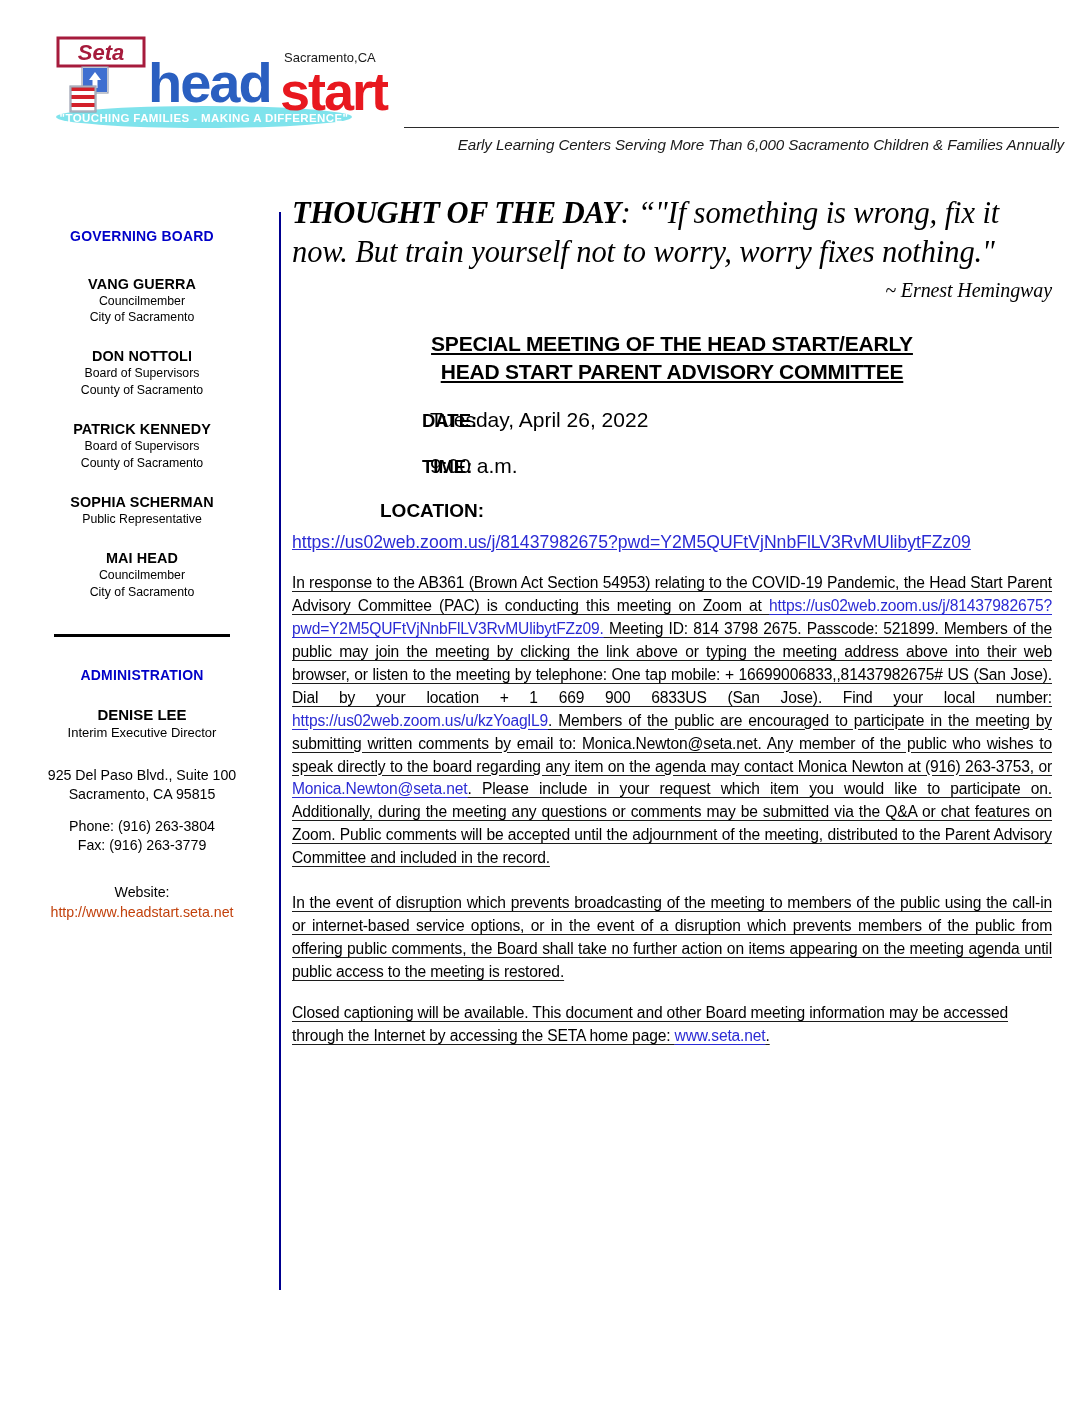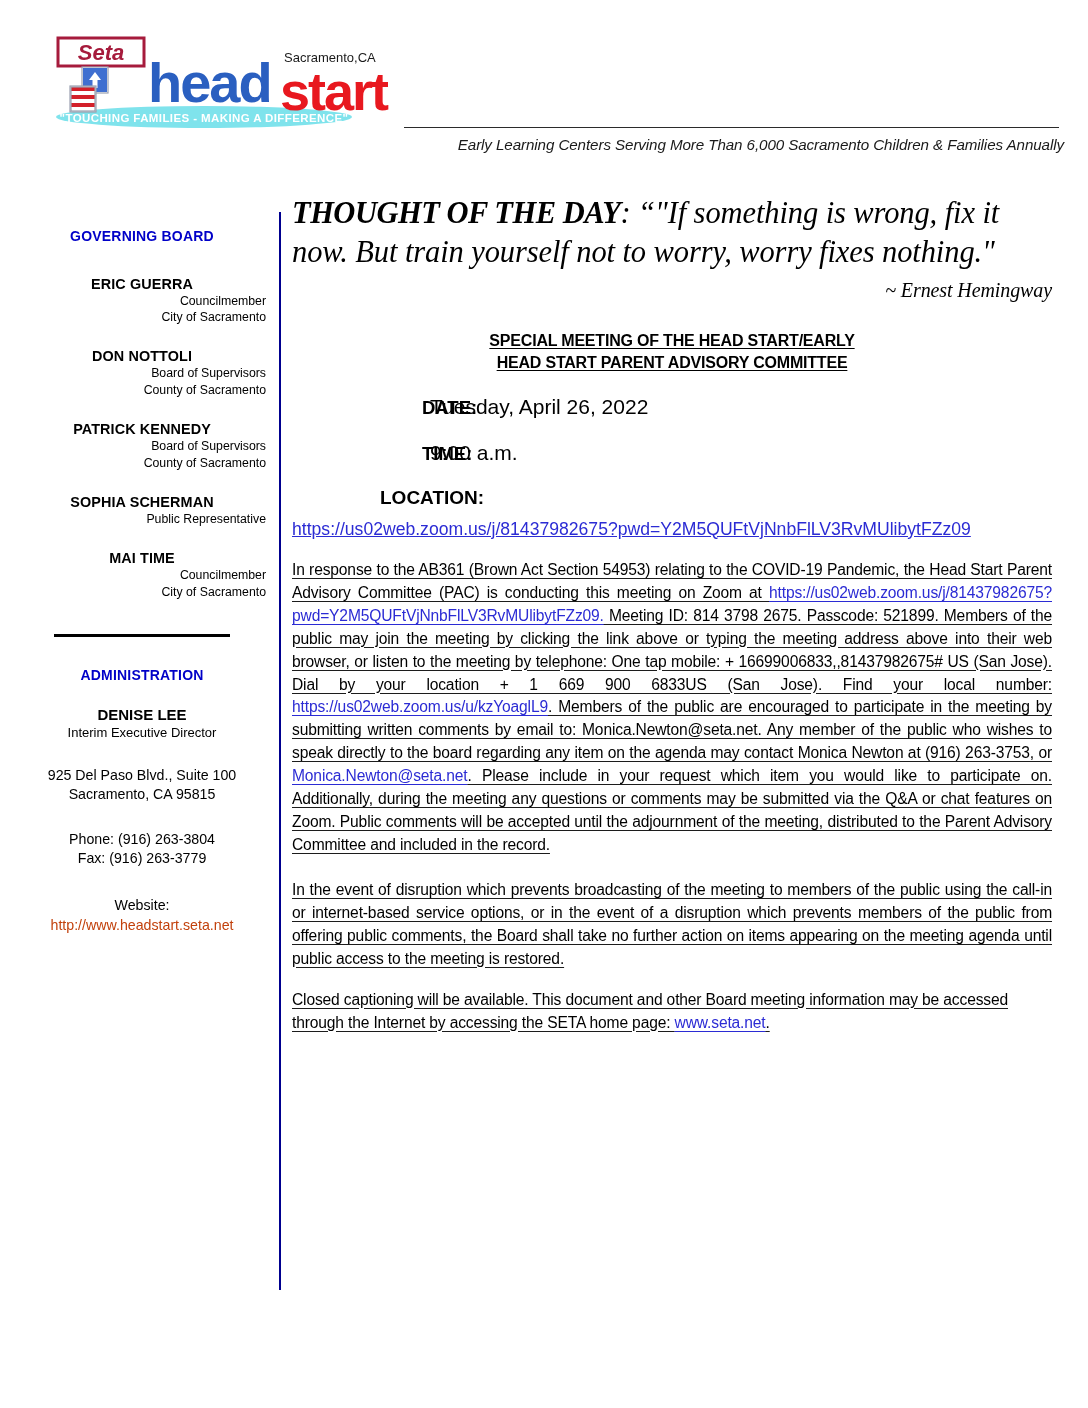--- a/index.html
+++ b/index.html
@@ -88,21 +88,20 @@
 
   .person-name {
     font-size: 14.4px;
     font-weight: bold;
     line-height: 1.25;
     letter-spacing: 0.1px;
   }
   .person-role {
     font-size: 12.3px;
     line-height: 1.33;
-    text-align: right;
   }
 
   .side-rule {
     margin: 34px auto 0 auto;
     width: 176px;
     height: 0;
     border-top: 3.2px solid #000000;
   }
 
   .admin-block { margin-top: 30px; }
@@ -117,21 +116,21 @@
     font-size: 13px;
     line-height: 1.33;
   }
 
   .address {
     margin-top: 24px;
     font-size: 14.2px;
     line-height: 1.35;
   }
   .contact {
-    margin-top: 26px;
+    margin-top: 13px;
     font-size: 14.2px;
     line-height: 1.35;
   }
   .website-block {
     margin-top: 28px;
     font-size: 14.2px;
     line-height: 1.35;
   }
   .website-url {
     color: #c2410c;
@@ -174,21 +173,21 @@
     font-style: italic;
     font-size: 20px;
     text-align: right;
     margin-top: 8px;
     letter-spacing: -0.1px;
   }
 
   .meeting-title {
     margin-top: 28px;
     text-align: center;
-    font-size: 16px;
+    font-size: 21px;
     font-weight: bold;
     line-height: 1.32;
     letter-spacing: -0.2px;
   }
   .meeting-title span {
     text-decoration: underline;
     text-underline-offset: 2px;
   }
 
   .detail-rows { margin-top: 22px; }
@@ -289,21 +288,21 @@
 
   <div class="v-divider"></div>
 
   <div class="sidebar">
 
     <div class="side-heading">GOVERNING BOARD</div>
 
     <div class="board-list">
 
       <div class="person">
-        <div class="person-name">ERIC GUERRA</div>
+        <div class="person-name">VANG GUERRA</div>
         <div class="person-role">Councilmember</div>
         <div class="person-role">City of Sacramento</div>
       </div>
 
       <div class="person">
         <div class="person-name">DON NOTTOLI</div>
         <div class="person-role">Board of Supervisors</div>
         <div class="person-role">County of Sacramento</div>
       </div>
 
@@ -312,21 +311,21 @@
         <div class="person-role">Board of Supervisors</div>
         <div class="person-role">County of Sacramento</div>
       </div>
 
       <div class="person">
         <div class="person-name">SOPHIA SCHERMAN</div>
         <div class="person-role">Public Representative</div>
       </div>
 
       <div class="person">
-        <div class="person-name">MAI TIME</div>
+        <div class="person-name">MAI HEAD</div>
         <div class="person-role">Councilmember</div>
         <div class="person-role">City of Sacramento</div>
       </div>
 
     </div>
 
     <div class="side-rule"></div>
 
     <div class="admin-block">
       <div class="side-heading">ADMINISTRATION</div>

